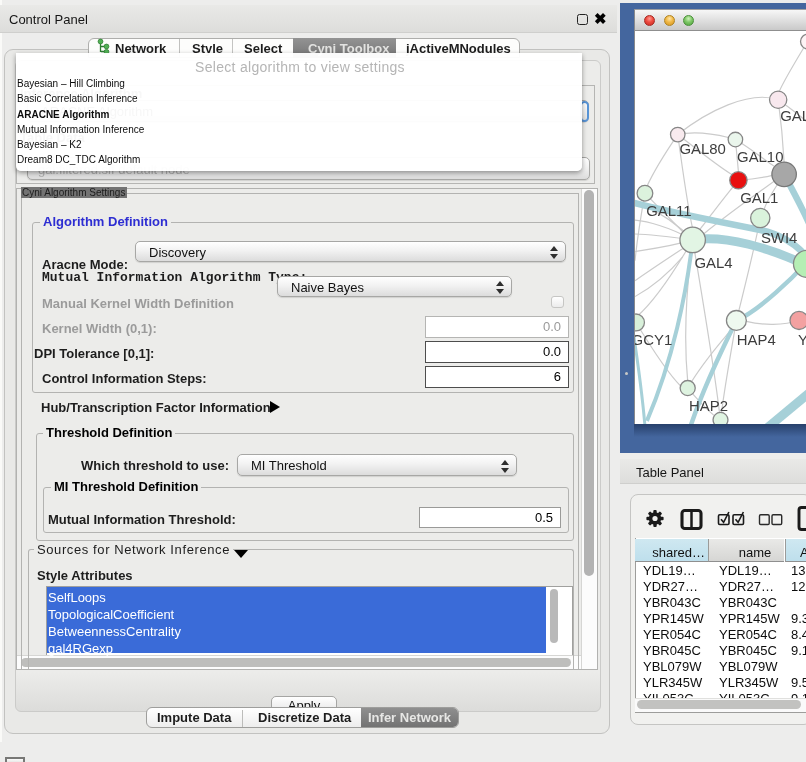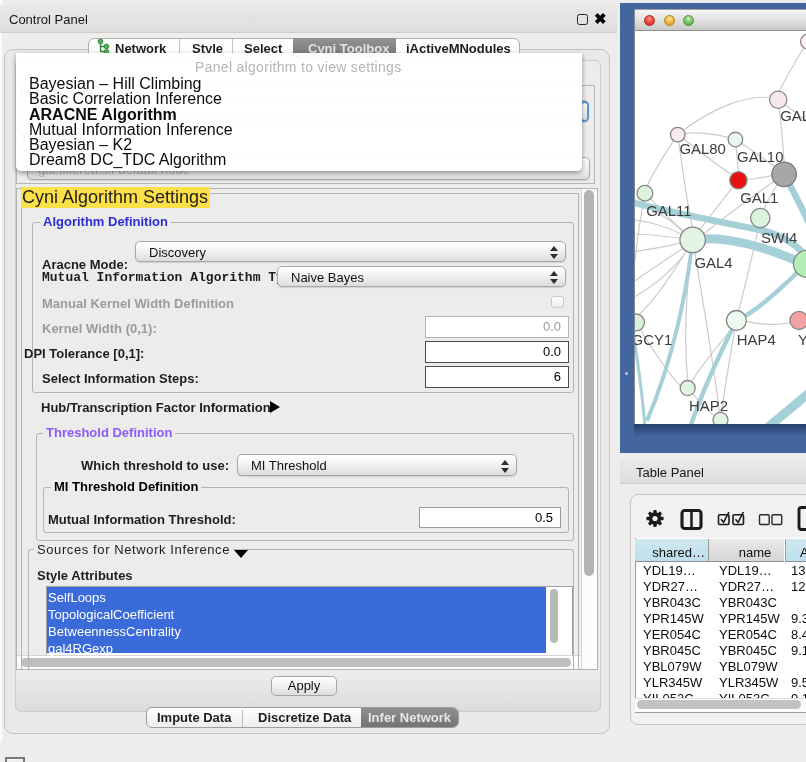--- a/index.html
+++ b/index.html
@@ -64,53 +64,53 @@
 
 <div class="abs" style="left:16px;top:188px;width:582px;height:482px;border:1px solid #b2b2b0;"></div>
 
 <div class="abs" style="left:581px;top:189px;width:16px;height:480px;background:#fcfcfc;border-left:1px solid #d6d6d4;"></div>
 <div class="abs" style="left:584px;top:190px;width:10px;height:386px;background:#b3b3b3;border-radius:5px;"></div>
 
 <div class="abs" style="left:17px;top:655px;width:564px;height:14px;background:#fcfcfc;border-top:1px solid #d6d6d4;"></div>
 <div class="abs" style="left:21px;top:658px;width:550px;height:9px;background:#bebebc;border-radius:4.5px;"></div>
 
 <div class="abs" style="left:21px;top:193px;width:558px;height:477px;border:1px solid #b3b3b1;border-bottom:none;"></div>
-<div class="abs" style="left:20.5px;top:187px;background:#fde047;padding:0 1.5px;font-size:18px;color:#1d1d1d;">Cyni Algorithm Settings</div>
+<div class="abs" style="left:20.5px;top:187px;background:#737373;padding:0 1.5px;font-size:10px;color:#1d1d1d;">Cyni Algorithm Settings</div>
 
 <div class="abs group" style="left:32px;top:222px;width:542px;height:171px;"></div>
 <div class="abs gtitle" style="left:40px;top:214px;color:#2d2dd2;font-weight:bold;">Algorithm Definition</div>
 
 <div class="abs lbl" style="left:42px;top:257px;">Aracne Mode:</div>
 <div class="abs combo" style="left:135px;top:241px;width:431px;height:21px;">
     <span class="ctext">Discovery</span>
     <span class="spin" style="right:7px;top:4px;"></span>
   </div>
 <div class="abs lbl" style="left:42px;top:270px;font-family:Liberation Mono, monospace;">Mutual Information Algorithm Type:</div>
-<div class="abs combo" style="left:277px;top:266px;width:289px;height:21px;">
+<div class="abs combo" style="left:277px;top:276px;width:235px;height:21px;">
     <span class="ctext">Naive Bayes</span>
     <span class="spin" style="right:7px;top:4px;"></span>
   </div>
 
 <div class="abs lbl dis" style="left:42px;top:296px;">Manual Kernel Width Definition</div>
 <div class="abs" style="left:551px;top:296px;width:13px;height:12px;border:1px solid #c6c6c4;border-radius:3px;background:linear-gradient(#ffffff,#ececec);"></div>
 
 <div class="abs lbl dis" style="left:42px;top:321px;">Kernel Width (0,1):</div>
 <div class="abs field" style="left:425px;top:316px;width:144px;height:22px;border:1px solid #b5b5b3;color:#9a9a9a;line-height:20px;">0.0</div>
 
-<div class="abs lbl" style="left:24px;top:346px;">DPI Tolerance [0,1]:</div>
+<div class="abs lbl" style="left:34px;top:346px;">DPI Tolerance [0,1]:</div>
 <div class="abs field" style="left:425px;top:341px;width:144px;height:22px;border:1.5px solid #4d4d4d;color:#000;line-height:19px;">0.0</div>
 
-<div class="abs lbl" style="left:42px;top:371px;">Select Information Steps:</div>
+<div class="abs lbl" style="left:42px;top:371px;">Control Information Steps:</div>
 <div class="abs field" style="left:425px;top:366px;width:144px;height:22px;border:1.5px solid #4d4d4d;color:#000;line-height:19px;">6</div>
 
 <div class="abs lbl" style="left:41px;top:400px;">Hub/Transcription Factor Information</div>
 <div class="abs" style="left:270px;top:401px;width:0;height:0;border-top:6px solid transparent;border-bottom:6px solid transparent;border-left:10px solid #000;"></div>
 
 <div class="abs group" style="left:36px;top:433px;width:538px;height:108px;"></div>
-<div class="abs gtitle" style="left:43px;top:425px;color:#8b5cf6;font-weight:bold;">Threshold Definition</div>
+<div class="abs gtitle" style="left:43px;top:425px;color:#000000;font-weight:bold;">Threshold Definition</div>
 <div class="abs lbl" style="left:81px;top:458px;">Which threshold to use:</div>
 <div class="abs combo" style="left:237px;top:454px;width:280px;height:22px;">
     <span class="ctext">MI Threshold</span>
     <span class="spin" style="right:7px;top:4.5px;"></span>
   </div>
 
 <div class="abs group" style="left:43px;top:487px;width:526px;height:46px;"></div>
 <div class="abs gtitle" style="left:51px;top:479px;color:#000000;font-weight:bold;">MI Threshold Definition</div>
 <div class="abs lbl" style="left:48px;top:512px;">Mutual Information Threshold:</div>
 <div class="abs field" style="left:419px;top:507px;width:142px;height:21px;border:1px solid #9a9a98;color:#000;line-height:19px;">0.5</div>
@@ -118,35 +118,35 @@
 <div class="abs" style="left:28px;top:549px;width:546px;height:121px;border:1px solid #b3b3b1;border-bottom:none;border-radius:3px 3px 0 0;"></div>
 <div class="abs gtitle" style="left:34px;top:542px;color:#1d1d1d;letter-spacing:0.6px;">Sources for Network Inference</div>
 <div class="abs" style="left:234px;top:550px;width:0;height:0;border-left:7px solid transparent;border-right:7px solid transparent;border-top:8px solid #000;"></div>
 <div class="abs lbl" style="left:37px;top:568px;">Style Attributes</div>
 
 <div class="abs" style="left:46px;top:586px;width:527px;height:69px;background:#fff;border:1px solid #a0a09e;border-bottom:none;"></div>
 <div class="abs" style="left:47px;top:587px;width:499px;height:66px;background:#3a6bd8;"></div>
 <div class="abs" style="left:48px;top:589px;font-size:13px;color:#fff;line-height:17px;">SelfLoops<br>TopologicalCoefficient<br>BetweennessCentrality<br>gal4RGexp</div>
 <div class="abs" style="left:549.5px;top:589px;width:8.5px;height:54px;background:#b9b9b9;border-radius:4px;"></div>
 
-<div class="abs" style="left:271px;top:676px;width:66px;height:20px;background:linear-gradient(#ffffff,#f0f0f0 50%,#dcdcdc);border:1px solid #a5a5a3;border-radius:5px;text-align:center;font-size:13px;line-height:18px;color:#111;">Apply</div>
+<div class="abs" style="left:271px;top:696px;width:66px;height:20px;background:linear-gradient(#ffffff,#f0f0f0 50%,#dcdcdc);border:1px solid #a5a5a3;border-radius:5px;text-align:center;font-size:13px;line-height:18px;color:#111;">Apply</div>
 
 <div class="abs" style="left:146px;top:707px;width:313px;height:21px;background:linear-gradient(#ffffff,#ededed);border:1px solid #9e9e9c;border-radius:6px;overflow:hidden;">
   <div class="abs" style="left:214px;top:0;width:99px;height:21px;background:linear-gradient(#8f8f8f,#707070);"></div>
   <div class="abs" style="left:95px;top:2px;width:1px;height:17px;background:#bcbcba;"></div>
 </div>
 <div class="abs lbl" style="left:157px;top:710px;">Impute Data</div>
 <div class="abs lbl" style="left:258px;top:710px;">Discretize Data</div>
 <div class="abs lbl" style="left:368px;top:710px;color:#e7e7e5;">Infer Network</div>
 
 <div class="abs" style="left:5px;top:757px;width:20px;height:7px;border:2px solid #787876;background:linear-gradient(#fbfbfb,#e8e8e6);"></div>
 
 <div class="abs" style="left:16px;top:53px;width:566px;height:118px;background:rgba(255,255,255,0.965);border-radius:0 0 5px 5px;box-shadow:0 2px 5px rgba(0,0,0,0.4);"></div>
-<div class="abs" style="left:195px;top:59px;font-size:14px;letter-spacing:0.3px;color:#b5b5b5;">Panel algorithm to view settings</div>
-<div class="abs" style="left:17px;top:76px;font-size:16px;color:#0c0c0c;line-height:15.3px;margin-left:12px;">
+<div class="abs" style="left:195px;top:59px;font-size:14px;letter-spacing:0.3px;color:#b5b5b5;">Select algorithm to view settings</div>
+<div class="abs" style="left:17px;top:76px;font-size:10px;color:#0c0c0c;line-height:15.3px;">
 Bayesian – Hill Climbing<br>
 Basic Correlation Inference<br>
 <b>ARACNE Algorithm</b><br>
 Mutual Information Inference<br>
 Bayesian – K2<br>
 Dream8 DC_TDC Algorithm
 </div>
 
 <div class="abs" style="left:620px;top:3px;width:186px;height:450px;background:#44669e;"></div>
 

